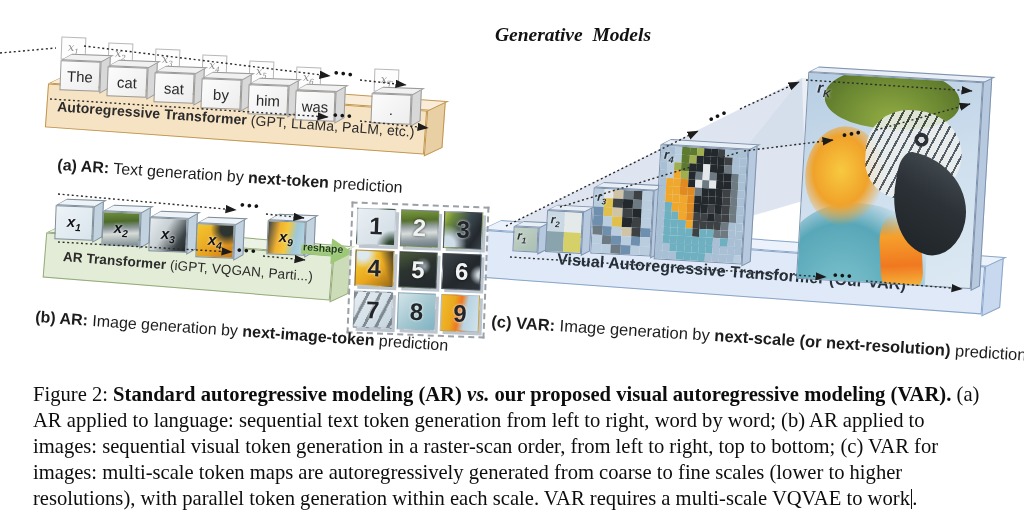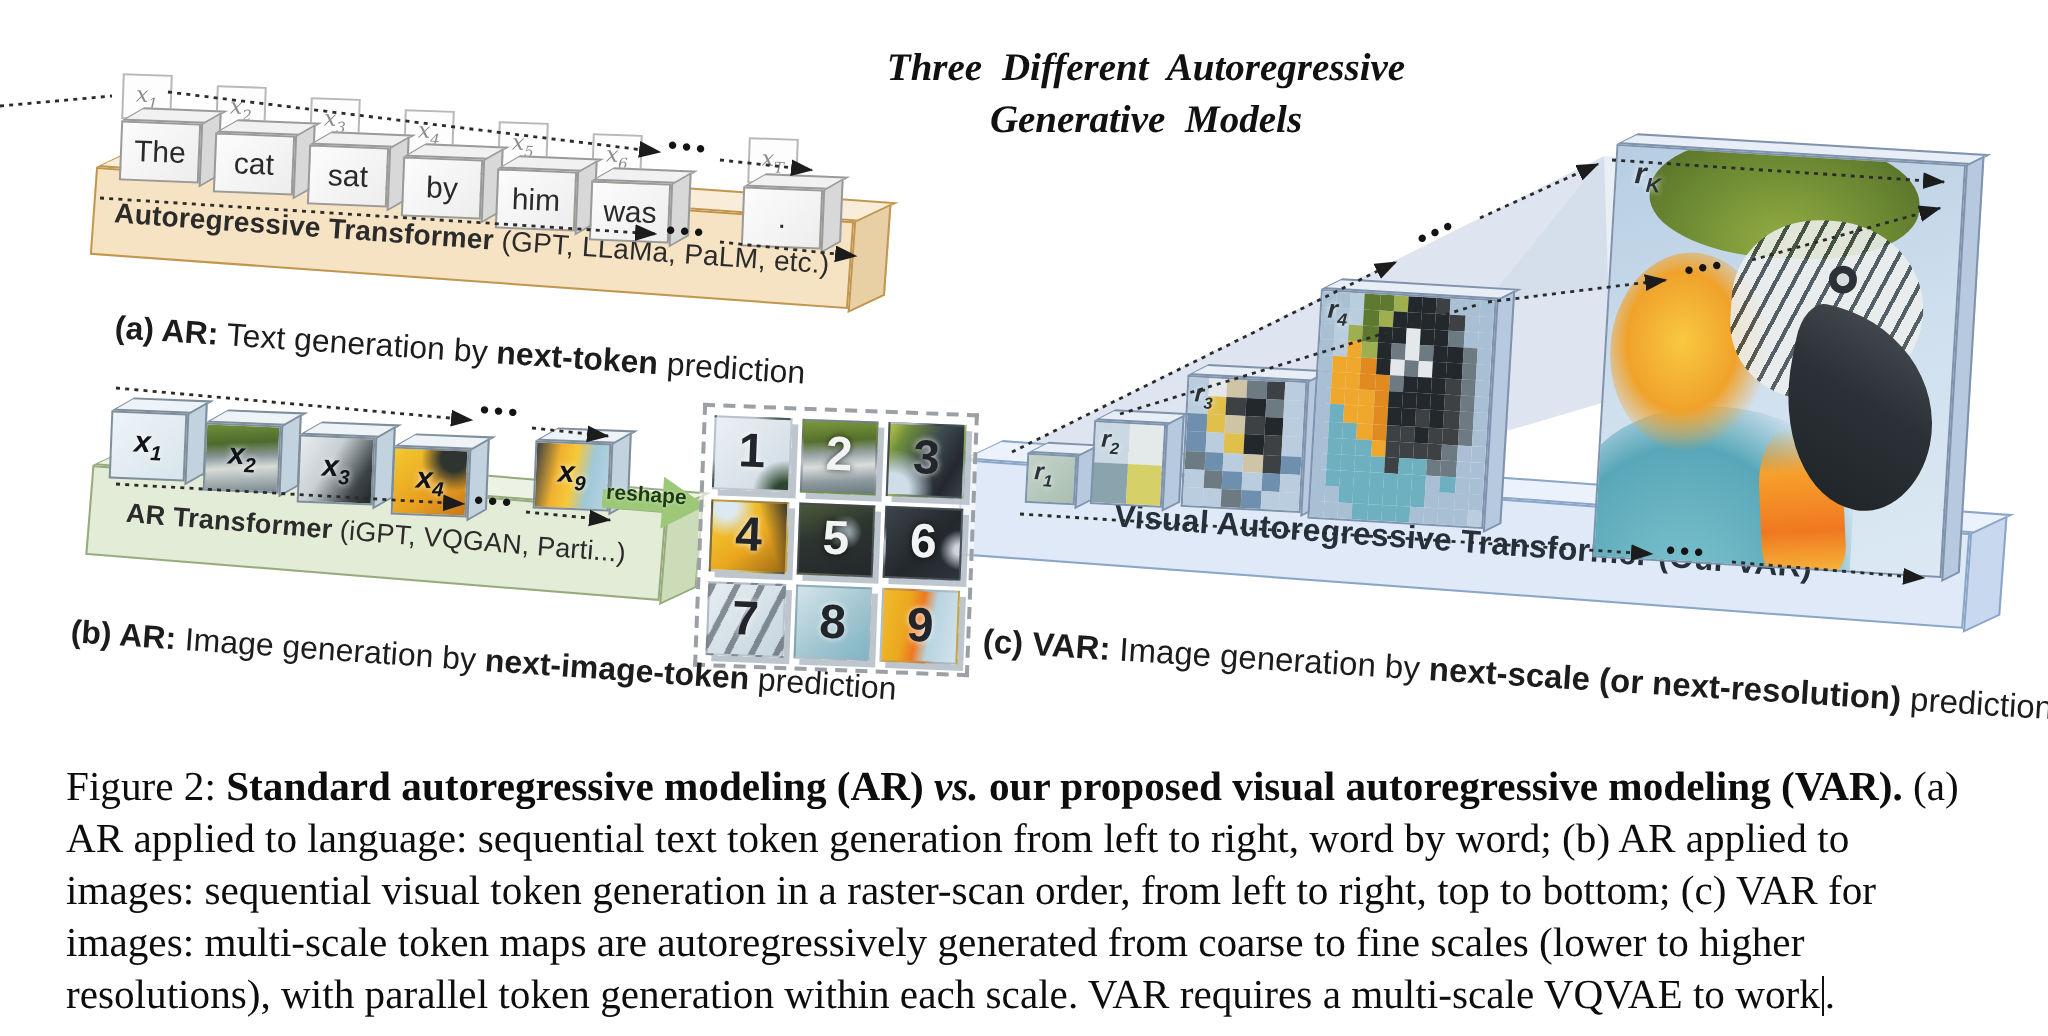--- a/index.html
+++ b/index.html
@@ -101,21 +101,20 @@
 
   svg.overlay{position:absolute;inset:0;z-index:7;pointer-events:none;}
   .cone{position:absolute;inset:0;z-index:1;pointer-events:none;}
 </style>
 </head>
 <body>
 
 <div id="canvas">
 
   <div class="figtitle">
-    <div>Three Different Autoregressive</div>
     <div>Generative Models</div>
   </div>
 
   <svg class="cone" width="1024" height="518">
     <polygon points="506,226 802,78 806,200 670,240 560,244" fill="rgba(190,204,226,0.5)"></polygon>
     <polygon points="744,150 802,78 980,91 836,142" fill="rgba(200,212,230,0.38)"></polygon>
   </svg>
 
   <div class="slab" style="left:46px;top:97px;width:380px;height:44px;transform:rotate(4.1deg);
        --fill:#f6e3c4;--ftop:#f9ecd9;--fside:#e8cfa4;--edge:#c1964f;z-index:2;">

